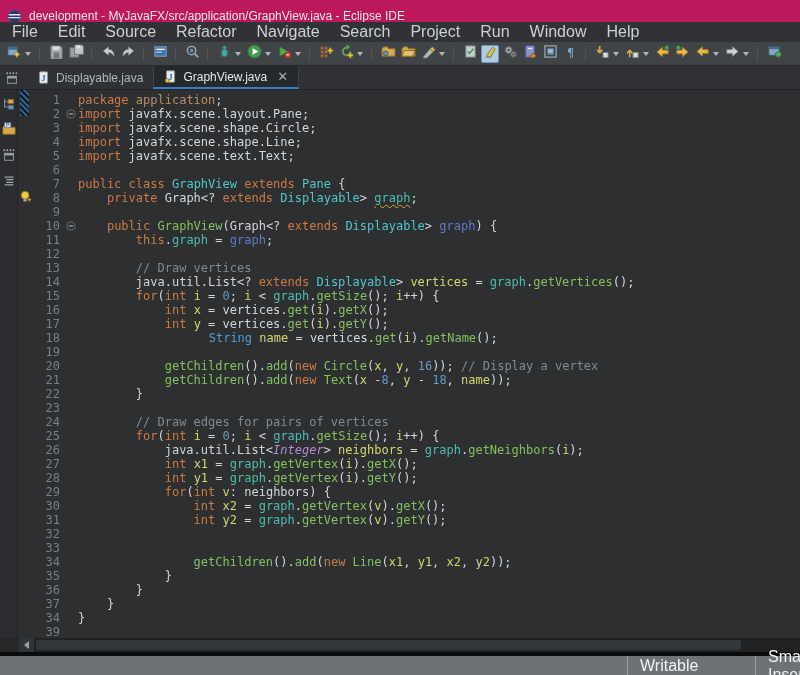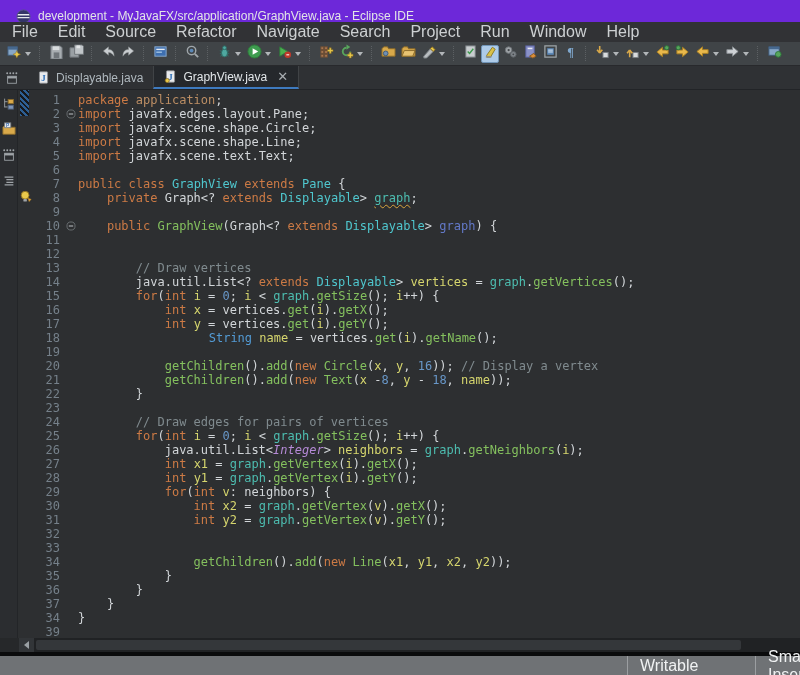--- a/index.html
+++ b/index.html
@@ -1,20 +1,20 @@
 <!DOCTYPE html>
 <html><head>
 <meta charset="utf-8">
 <style>
   html,body{margin:0;padding:0;background:#000;}
   #app{position:relative;width:800px;height:675px;background:#0d0e10;overflow:hidden;
        font-family:"Liberation Sans","DejaVu Sans",sans-serif;-webkit-font-smoothing:antialiased;}
   
-  .titlebar{position:absolute;left:0;top:0;width:800px;height:32px;background:#6d28d9;
-            display:flex;align-items:center;padding-left:16px;box-sizing:border-box;}
+  .titlebar{position:absolute;left:0;top:0;width:800px;height:32px;background:#be185d;
+            display:flex;align-items:center;padding-left:7px;box-sizing:border-box;}
   .titlebar .logo{width:15px;height:15px;margin-right:7px;flex:0 0 auto;}
   .titlebar .ttext{color:#e3e5e7;font-size:12px;white-space:nowrap;}
   
   .menubar{position:absolute;left:0;top:22px;width:800px;height:20px;background:#313235;
            display:flex;align-items:center;padding-left:2px;box-sizing:border-box;}
   .menu-item{color:#cdd0d2;font-size:16px;padding:2px 10px;cursor:default;}
   
   .toolbar{position:absolute;left:0;top:42px;width:800px;height:24px;background:#404447;
            border-bottom:1px solid #28292c;display:flex;align-items:center;padding-left:4px;
            box-sizing:border-box;}
@@ -387,21 +387,21 @@
           <span class="src"><span class="tk-kw">package</span><span class="tk-def"> </span><span class="tk-pkg">application</span><span class="tk-def">;</span></span>
         </div>
         <div class="row">
           <span class="ln">2</span>
           <span class="fold">
             <svg viewBox="0 0 16 16" xmlns="http://www.w3.org/2000/svg">
               <circle cx="8" cy="8" r="6.5" fill="#2d2f31" stroke="#8a9094"></circle>
               <line x1="4.5" y1="8" x2="11.5" y2="8" stroke="#c9cdd0" stroke-width="1.5"></line>
             </svg>
           </span>
-          <span class="src"><span class="tk-kw">import</span><span class="tk-def"> javafx.edges.layout.Pane;</span></span>
+          <span class="src"><span class="tk-kw">import</span><span class="tk-def"> javafx.scene.layout.Pane;</span></span>
         </div>
         <div class="row">
           <span class="ln">3</span>
           <span class="fold"></span>
           <span class="src"><span class="tk-kw">import</span><span class="tk-def"> javafx.scene.shape.Circle;</span></span>
         </div>
         <div class="row">
           <span class="ln">4</span>
           <span class="fold"></span>
           <span class="src"><span class="tk-kw">import</span><span class="tk-def"> javafx.scene.shape.Line;</span></span>
@@ -437,20 +437,21 @@
             <svg viewBox="0 0 16 16" xmlns="http://www.w3.org/2000/svg">
               <circle cx="8" cy="8" r="6.5" fill="#2d2f31" stroke="#8a9094"></circle>
               <line x1="4.5" y1="8" x2="11.5" y2="8" stroke="#c9cdd0" stroke-width="1.5"></line>
             </svg>
           </span>
           <span class="src"><span class="tk-def">    </span><span class="tk-kw">public</span><span class="tk-def"> </span><span class="tk-meth">GraphView</span><span class="tk-def">(Graph&lt;? </span><span class="tk-kw">extends</span><span class="tk-def"> </span><span class="tk-type">Displayable</span><span class="tk-def">&gt; </span><span class="tk-param">graph</span><span class="tk-def">) {</span></span>
         </div>
         <div class="row">
           <span class="ln">11</span>
           <span class="fold"></span>
+          <span class="src"><span class="tk-def">        </span><span class="tk-kw">this</span><span class="tk-def">.</span><span class="tk-field">graph</span><span class="tk-def"> = </span><span class="tk-param">graph</span><span class="tk-def">;</span></span>
         </div>
         <div class="row">
           <span class="ln">12</span>
           <span class="fold"></span>
           <span class="src"></span>
         </div>
         <div class="row">
           <span class="ln">13</span>
           <span class="fold"></span>
           <span class="src"><span class="tk-def">        </span><span class="tk-cmt">// Draw vertices</span></span>

